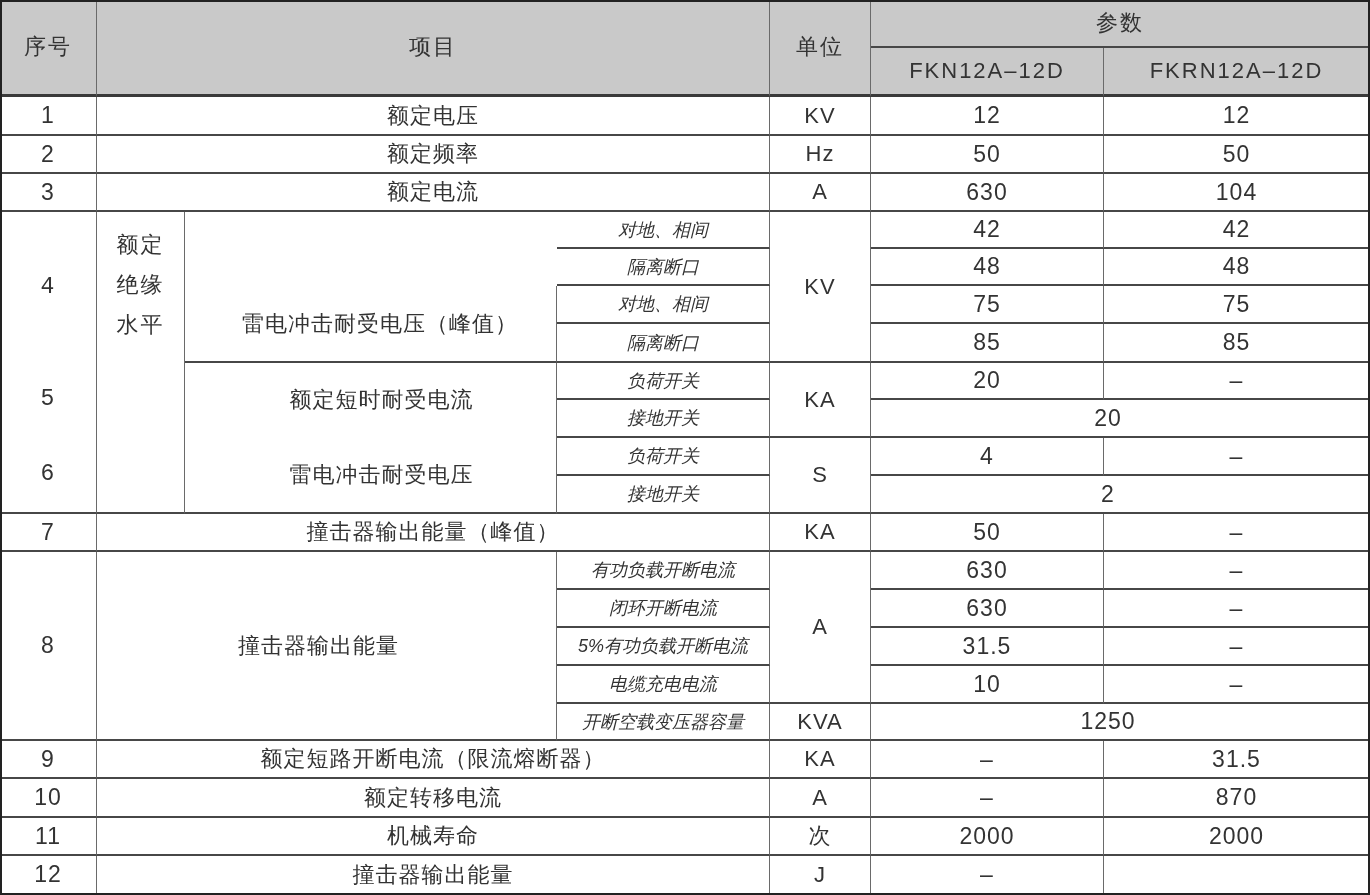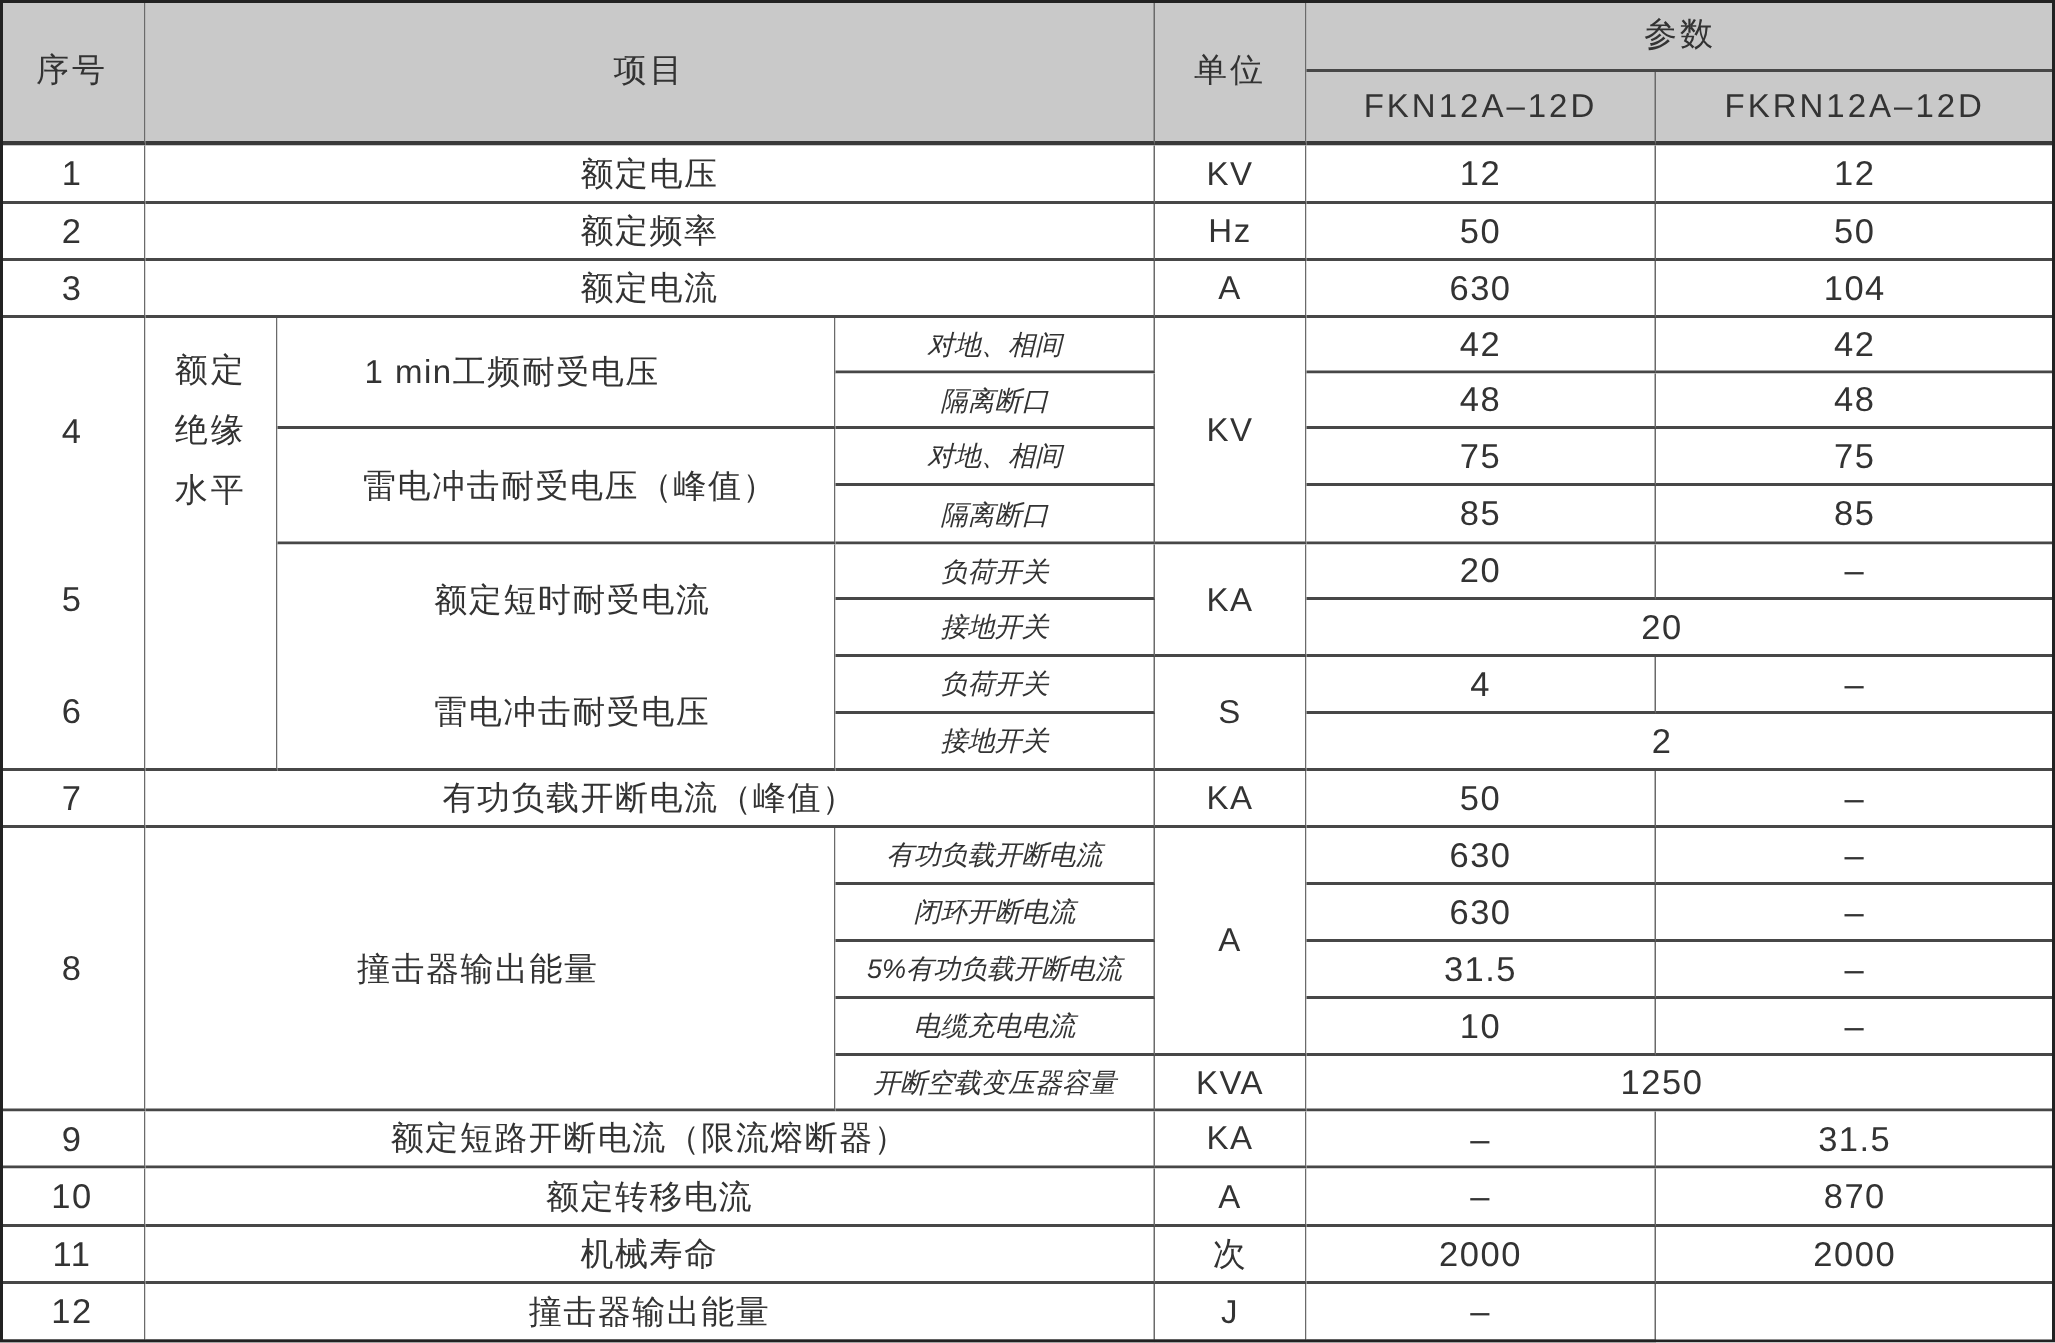--- a/index.html
+++ b/index.html
@@ -26,21 +26,21 @@
     font-size: 22px;
     letter-spacing: 1px;
     white-space: nowrap;
   }
   .hd { background: #c9c9c9; letter-spacing: 2px; }
   .hb { border-bottom: 3px solid #3a3a3a; }
   .num { font-size: 23px; }
   .sub { font-size: 18px; letter-spacing: 0; font-style: italic; }
   .left { justify-content: flex-start; }
   .stack { flex-direction: column; align-items: stretch; padding: 0; }
-  .sec { display: flex; align-items: center; justify-content: center; min-height: 0; }
+  .sec { display: flex; align-items: center; justify-content: center; min-height: 0; font-family: Liberation Mono, monospace; }
   .prewrap { white-space: pre-line; text-align: center; line-height: 40px; letter-spacing: 2px; }
   .merged { padding-right: 24px; }
   .outer-border {
     position: absolute; inset: 0;
     border: 2px solid #222222;
     pointer-events: none;
   }
 </style>
 </head>
 <body>
@@ -79,21 +79,20 @@
       <div class="sec" style="flex:76">6</div>
     </div>
 
     <div class="c stack" style="grid-area:6/2/14/3">
       <div class="sec prewrap" style="flex:151">额定
 绝缘
 水平</div>
       <div class="sec" style="flex:151"></div>
     </div>
 
-    <div class="c left" style="grid-area:6/3/8/4;padding-left:58px">1 min工频耐受电压</div>
     <div class="c left" style="grid-area:8/3/10/4;padding-left:57px">雷电冲击耐受电压（峰值）</div>
     <div class="c stack" style="grid-area:10/3/14/4">
       <div class="sec left" style="flex:75;padding-left:22px">额定短时耐受电流</div>
       <div class="sec left" style="flex:76;padding-left:22px">雷电冲击耐受电压</div>
     </div>
 
     <div class="c sub" style="grid-area:6/4/7/5">对地、相间</div>
     <div class="c sub" style="grid-area:7/4/8/5">隔离断口</div>
     <div class="c sub" style="grid-area:8/4/9/5">对地、相间</div>
     <div class="c sub" style="grid-area:9/4/10/5">隔离断口</div>
@@ -115,21 +114,21 @@
     <div class="c num" style="grid-area:9/6/10/7">85</div>
     <div class="c num" style="grid-area:9/7/10/8">85</div>
     <div class="c num" style="grid-area:10/6/11/7">20</div>
     <div class="c num" style="grid-area:10/7/11/8">–</div>
     <div class="c num merged" style="grid-area:11/6/12/8">20</div>
     <div class="c num" style="grid-area:12/6/13/7">4</div>
     <div class="c num" style="grid-area:12/7/13/8">–</div>
     <div class="c num merged" style="grid-area:13/6/14/8">2</div>
 
     <div class="c num" style="grid-area:14/1/15/2">7</div>
-    <div class="c" style="grid-area:14/2/15/5">有功负载开断电流（峰值）</div>
+    <div class="c" style="grid-area:14/2/15/5">撞击器输出能量（峰值）</div>
     <div class="c" style="grid-area:14/5/15/6">KA</div>
     <div class="c num" style="grid-area:14/6/15/7">50</div>
     <div class="c num" style="grid-area:14/7/15/8">–</div>
 
     <div class="c num" style="grid-area:15/1/20/2">8</div>
     <div class="c left" style="grid-area:15/2/20/4;padding-left:141px">撞击器输出能量</div>
     <div class="c sub" style="grid-area:16/4/17/5">闭环开断电流</div>
     <div class="c sub" style="grid-area:15/4/16/5">有功负载开断电流</div>
     <div class="c sub" style="grid-area:17/4/18/5">5%有功负载开断电流</div>
     <div class="c sub" style="grid-area:18/4/19/5">电缆充电电流</div>

